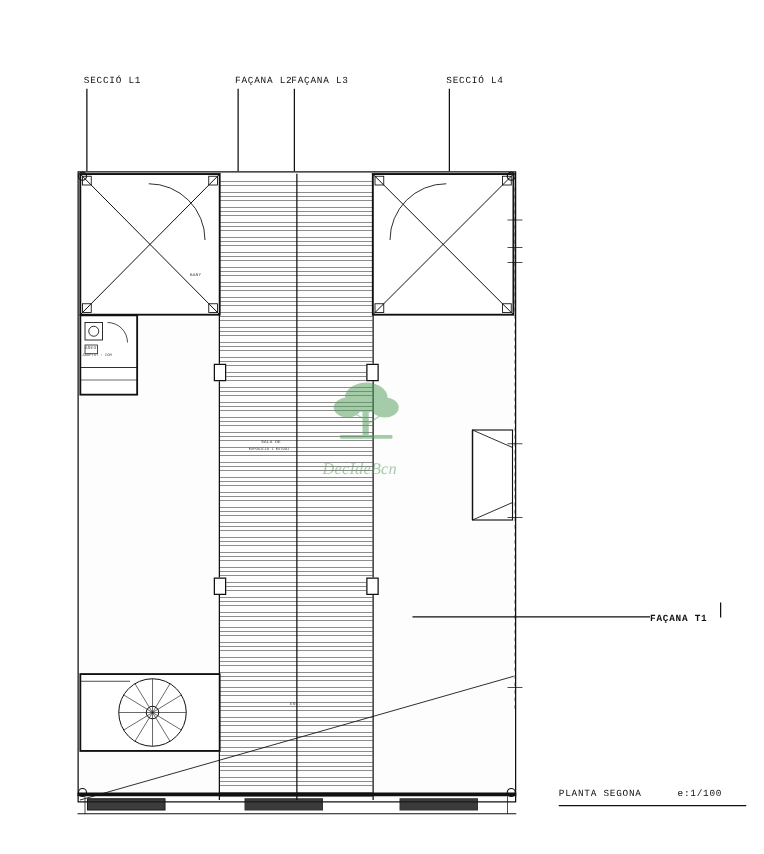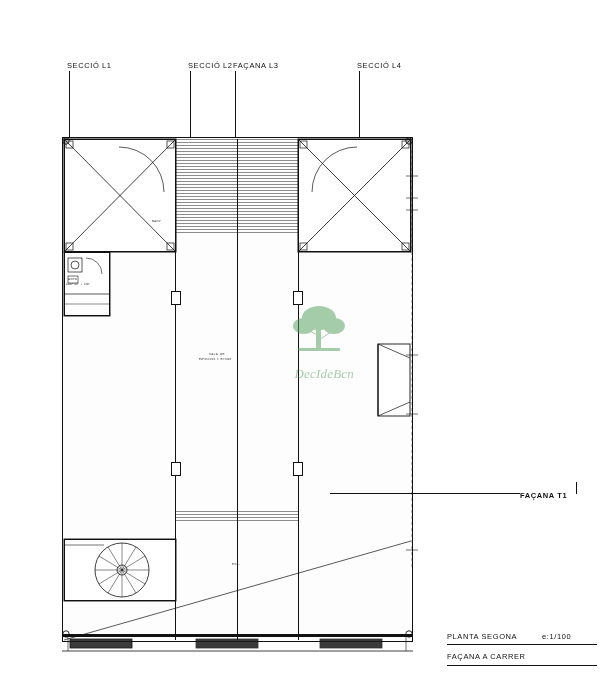--- a/index.html
+++ b/index.html
@@ -22,21 +22,21 @@
     height: 683px;
     background: #ffffff;
   }
 
   
   .abs { position: absolute; }
   .lbl {
     font-size: 7.5px;
     letter-spacing: 0.6px;
     white-space: nowrap;
-    font-family: Liberation Sans, sans-serif;
+    font-family: Liberation Mono, monospace;
     color: #111;
   }
   .lbl-b {
     font-weight: bold;
   }
   .tick-line {
     position: absolute;
     background: #111;
   }
   .hline { height: 1px; }
@@ -111,21 +111,21 @@
   }
 
   
   #watermark {
     position: absolute;
     left: 258px;
     top: 300px;
     width: 96px;
     height: 92px;
     opacity: 0.5;
-    text-align: right;
+    text-align: left;
     pointer-events: none;
   }
   #watermark .wm-text {
     font-family: "Liberation Serif", serif;
     font-style: italic;
     font-size: 13px;
     color: #4f9c57;
     letter-spacing: 0.2px;
     margin-top: 2px;
   }
@@ -184,21 +184,21 @@
 </head>
 <body>
 
 <div id="sheet">
 
   <div class="sec-mark" style="left:67px; top:61px;">
     <span class="lbl">SECCIÓ  L1</span>
     <div class="stem" style="height:76px;"></div>
   </div>
   <div class="sec-mark" style="left:188px; top:61px;">
-    <span class="lbl">SECCIÓ  L2</span>
+    <span class="lbl">FAÇANA  L2</span>
     <div class="stem" style="height:244px;"></div>
   </div>
   <div class="sec-mark" style="left:233px; top:61px;">
     <span class="lbl">FAÇANA  L3</span>
     <div class="stem" style="height:244px;"></div>
   </div>
   <div class="sec-mark" style="left:357px; top:61px;">
     <span class="lbl">SECCIÓ  L4</span>
     <div class="stem" style="height:244px;"></div>
   </div>
@@ -349,19 +349,15 @@
     </svg>
     <div class="wm-text">DecIdeBcn</div>
   </div>
 
   <div id="titleblock">
     <div class="row">
       <span class="lbl abs" style="left:0px; top:2px;">PLANTA  SEGONA</span>
       <span class="lbl abs" style="left:95px; top:2px;">e:1/100</span>
       <div class="rule" style="top:14px;"></div>
     </div>
-    <div class="row" style="height:20px;">
-      <span class="lbl abs" style="left:0px; top:6px;">FAÇANA  A  CARRER</span>
-      <div class="rule" style="top:19px;"></div>
-    </div>
   </div>
 
 </div>
 
 </body></html>

